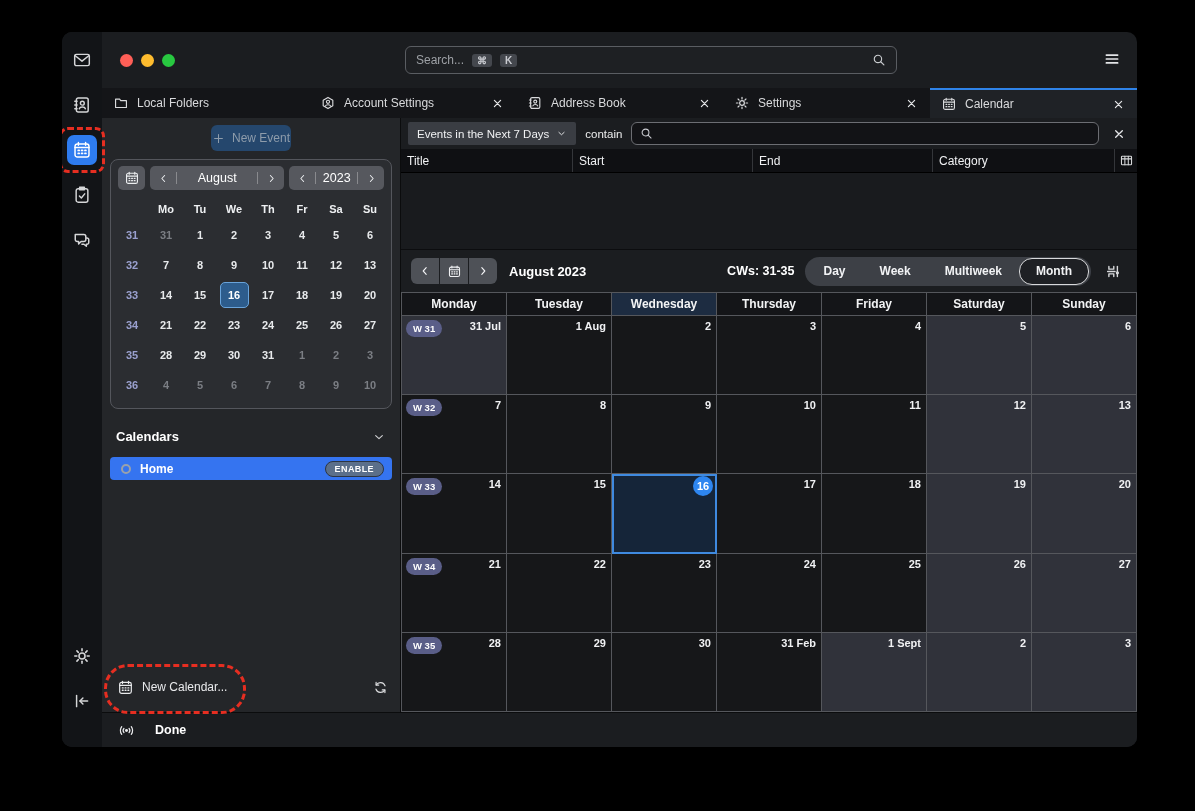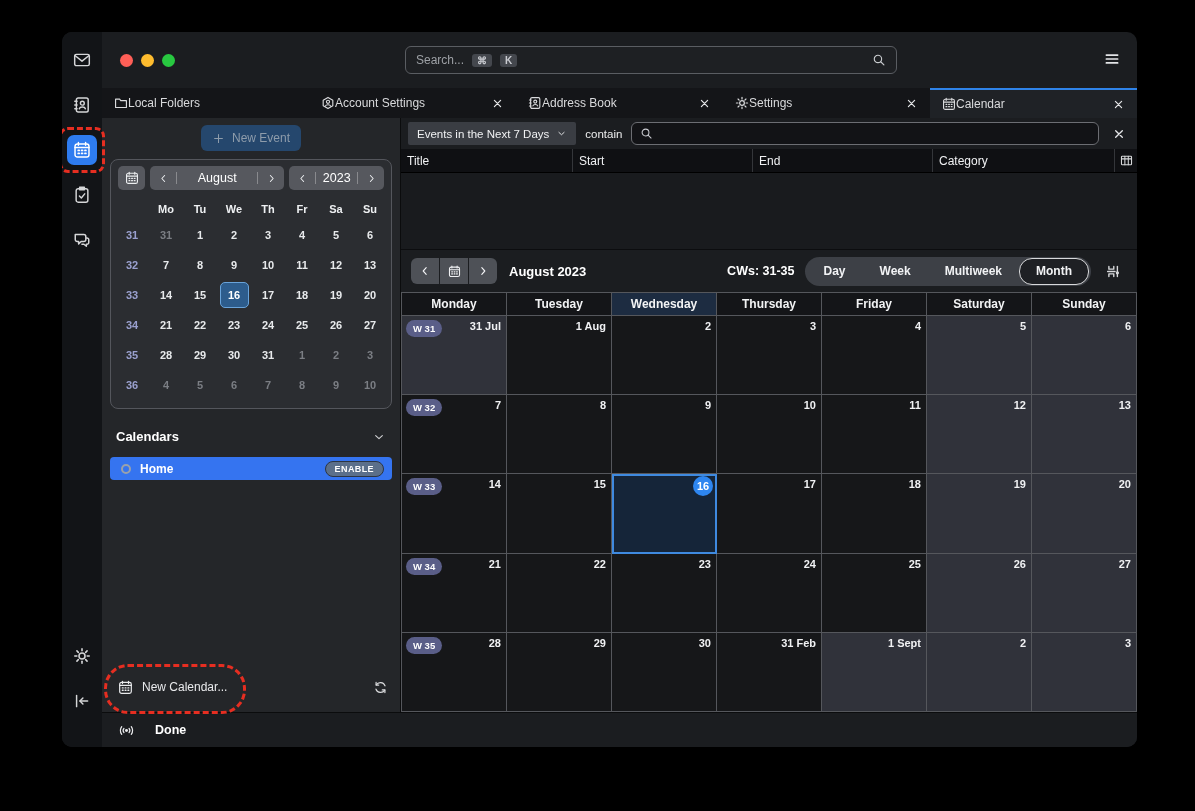--- a/index.html
+++ b/index.html
@@ -26,28 +26,28 @@
   .traffic{display:flex;gap:8px;}
   .tl-dot{width:13px;height:13px;border-radius:50%;}
   .search-box{position:absolute;left:303px;top:14px;width:470px;height:26px;
     border:1px solid #5a5d62;border-radius:6px;background:#1e2023;
     display:flex;align-items:center;gap:8px;padding:0 10px;color:#9da0a5;font-size:12px;}
   .kbd{background:#44474d;color:#c9cbd0;border-radius:3px;font-size:10px;padding:1px 5px;font-weight:bold;}
   .search-mag{margin-left:auto;color:#c9cbce;display:flex;}
   .hamburger{position:absolute;right:16px;top:18px;color:#e3e4e6;}
   
   .tabbar{height:30px;background:#141518;display:flex;flex-shrink:0;}
-  .tab{flex:1;display:flex;align-items:center;padding:0 12px;color:#d9dadc;font-size:12px;min-width:0;}
+  .tab{flex:1;display:flex;align-items:center;gap:9px;padding:0 12px;color:#d9dadc;font-size:12px;min-width:0;}
   .tab.active{background:#1f2226;border-top:2px solid #2f83e8;padding-top:0;}
   .tab .tab-label{white-space:nowrap;overflow:hidden;}
   .tab .tab-close{margin-left:auto;display:flex;color:#e3e4e6;}
   
   .content{flex:1;display:flex;min-height:0;}
   .left-pane{width:298px;background:#242629;border-right:1px solid #0b0c0d;display:flex;flex-direction:column;flex-shrink:0;}
-  .new-event-btn{margin:7px auto 0;width:100px;height:26px;background:#25476d;color:#8e9cab;
+  .new-event-btn{margin:7px auto 0;width:80px;height:26px;background:#25476d;color:#8e9cab;
     border-radius:6px;display:flex;align-items:center;justify-content:center;gap:7px;font-size:12px;flex-shrink:0;}
   
   .minimonth{margin:8px 8px 0;background:#2b2d31;border:1px solid #54565c;border-radius:8px;padding:6px 4px 8px;flex-shrink:0;}
   .mm-nav{display:flex;gap:5px;padding:0 3px;}
   .mm-iconbtn{width:27px;height:24px;background:#56585e;border-radius:5px;display:flex;align-items:center;justify-content:center;color:#eceef0;flex-shrink:0;}
   .mm-group{display:flex;align-items:center;background:#56585e;border-radius:5px;height:24px;overflow:hidden;}
   .mm-group.month{flex:1.42;}
   .mm-group.year{flex:1;}
   .mm-arrow{width:26px;height:24px;display:flex;align-items:center;justify-content:center;color:#eceef0;}
   .mm-div{width:1px;height:12px;background:rgba(255,255,255,.3);}

